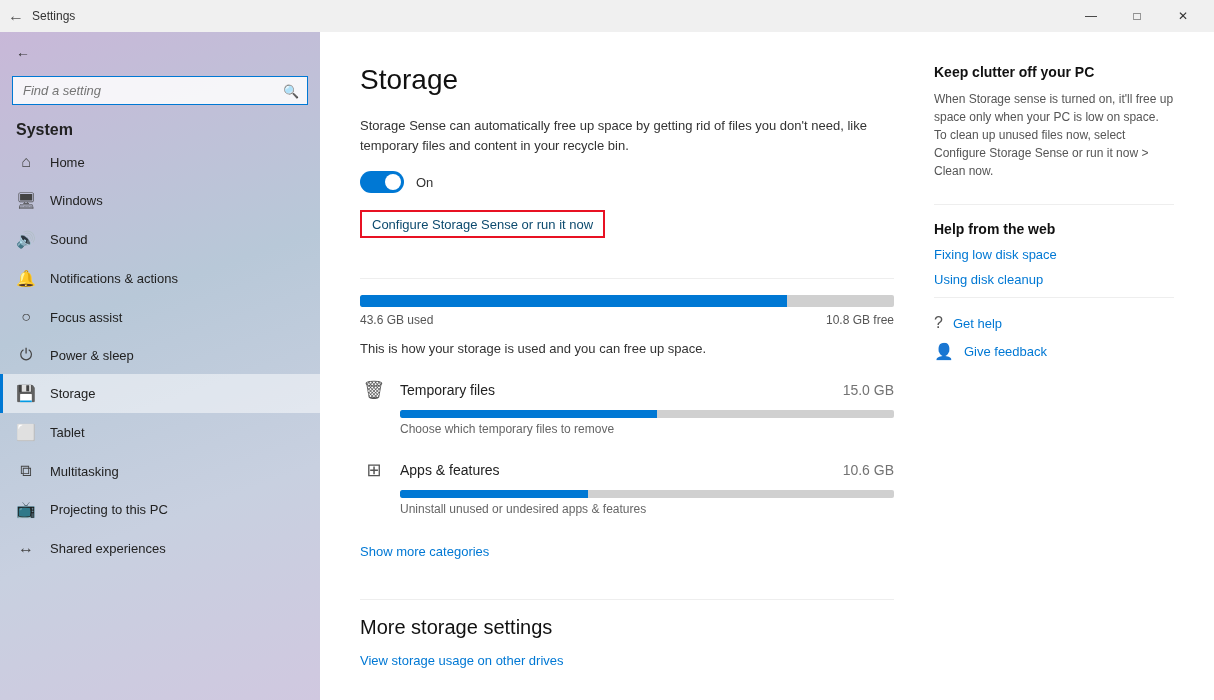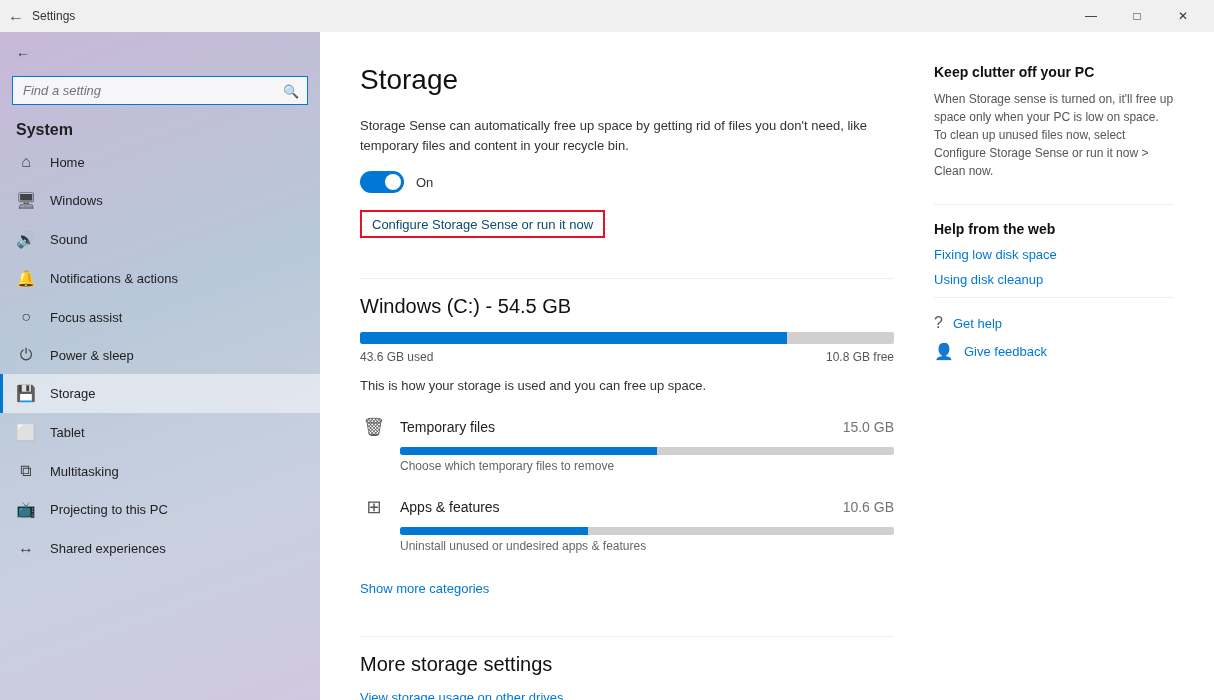--- a/index.html
+++ b/index.html
@@ -456,21 +456,20 @@
       </div>
 
       
       <div class="configure-link-box">
         <a class="configure-link">Configure Storage Sense or run it now</a>
       </div>
 
       <hr class="section-divider">
 
       
-      <div class="drive-title">Windows (C:) - 54.5 GB</div>
 
       
       <div class="storage-bar-container">
         <div class="storage-bar-used" id="drive-bar-fill" style="width: 80%;"></div>
       </div>
       <div class="storage-bar-labels">
         <span>43.6 GB used</span>
         <span>10.8 GB free</span>
       </div>
 

